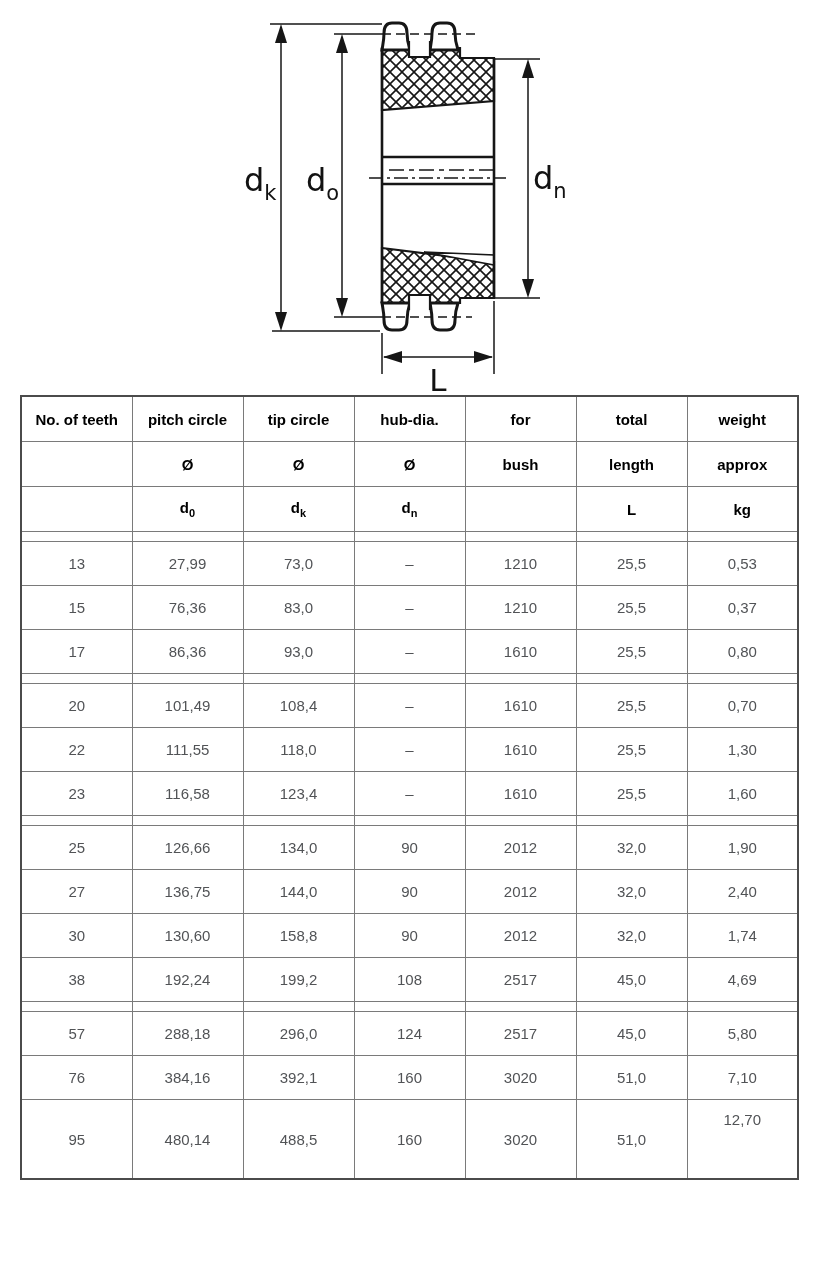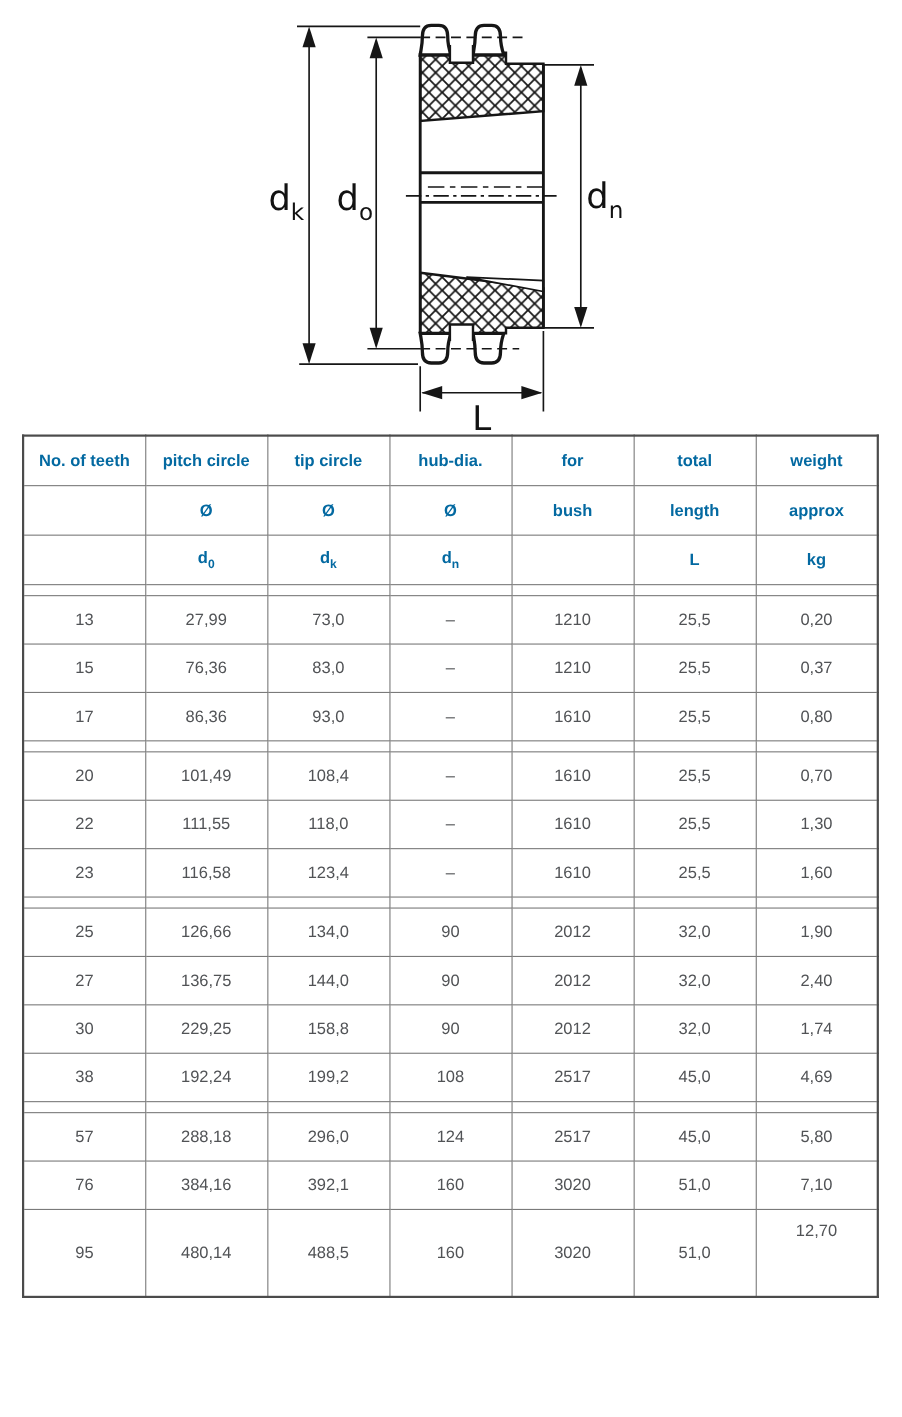--- a/index.html
+++ b/index.html
@@ -13,21 +13,21 @@
     border-collapse:collapse;table-layout:fixed;
     border:2px solid #4b4b4b;
   }
   .dim-table td{
     border:1px solid #7a7a7a;
     text-align:center;vertical-align:middle;
     font-size:15px;color:#515356;
     height:43px;padding:0;overflow:hidden;
     font-family:"Liberation Sans", sans-serif;
   }
-  .dim-table tr.hdr td{font-weight:bold;color:#0369a1;height:44px;}
+  .dim-table tr.hdr td{font-weight:bold;color:#000000;height:44px;}
   .dim-table tr.sp td{height:9px;}
   .dim-table tr.tall td{height:67px;}
   .dim-table td.vt{vertical-align:top;padding-top:11px;}
   sub{font-size:11px;}
   svg text{font-family:"DejaVu Sans", sans-serif;fill:#121212;}
 </style>
 </head>
 <body>
 
 <div class="diagram">
@@ -136,21 +136,21 @@
         <td></td>
         <td></td>
       </tr>
       <tr>
         <td>13</td>
         <td>27,99</td>
         <td>73,0</td>
         <td>–</td>
         <td>1210</td>
         <td>25,5</td>
-        <td>0,20</td>
+        <td>0,53</td>
       </tr>
       <tr>
         <td>15</td>
         <td>76,36</td>
         <td>83,0</td>
         <td>–</td>
         <td>1210</td>
         <td>25,5</td>
         <td>0,37</td>
       </tr>
@@ -221,21 +221,21 @@
         <td>27</td>
         <td>136,75</td>
         <td>144,0</td>
         <td>90</td>
         <td>2012</td>
         <td>32,0</td>
         <td>2,40</td>
       </tr>
       <tr>
         <td>30</td>
-        <td>229,25</td>
+        <td>130,60</td>
         <td>158,8</td>
         <td>90</td>
         <td>2012</td>
         <td>32,0</td>
         <td>1,74</td>
       </tr>
       <tr>
         <td>38</td>
         <td>192,24</td>
         <td>199,2</td>

